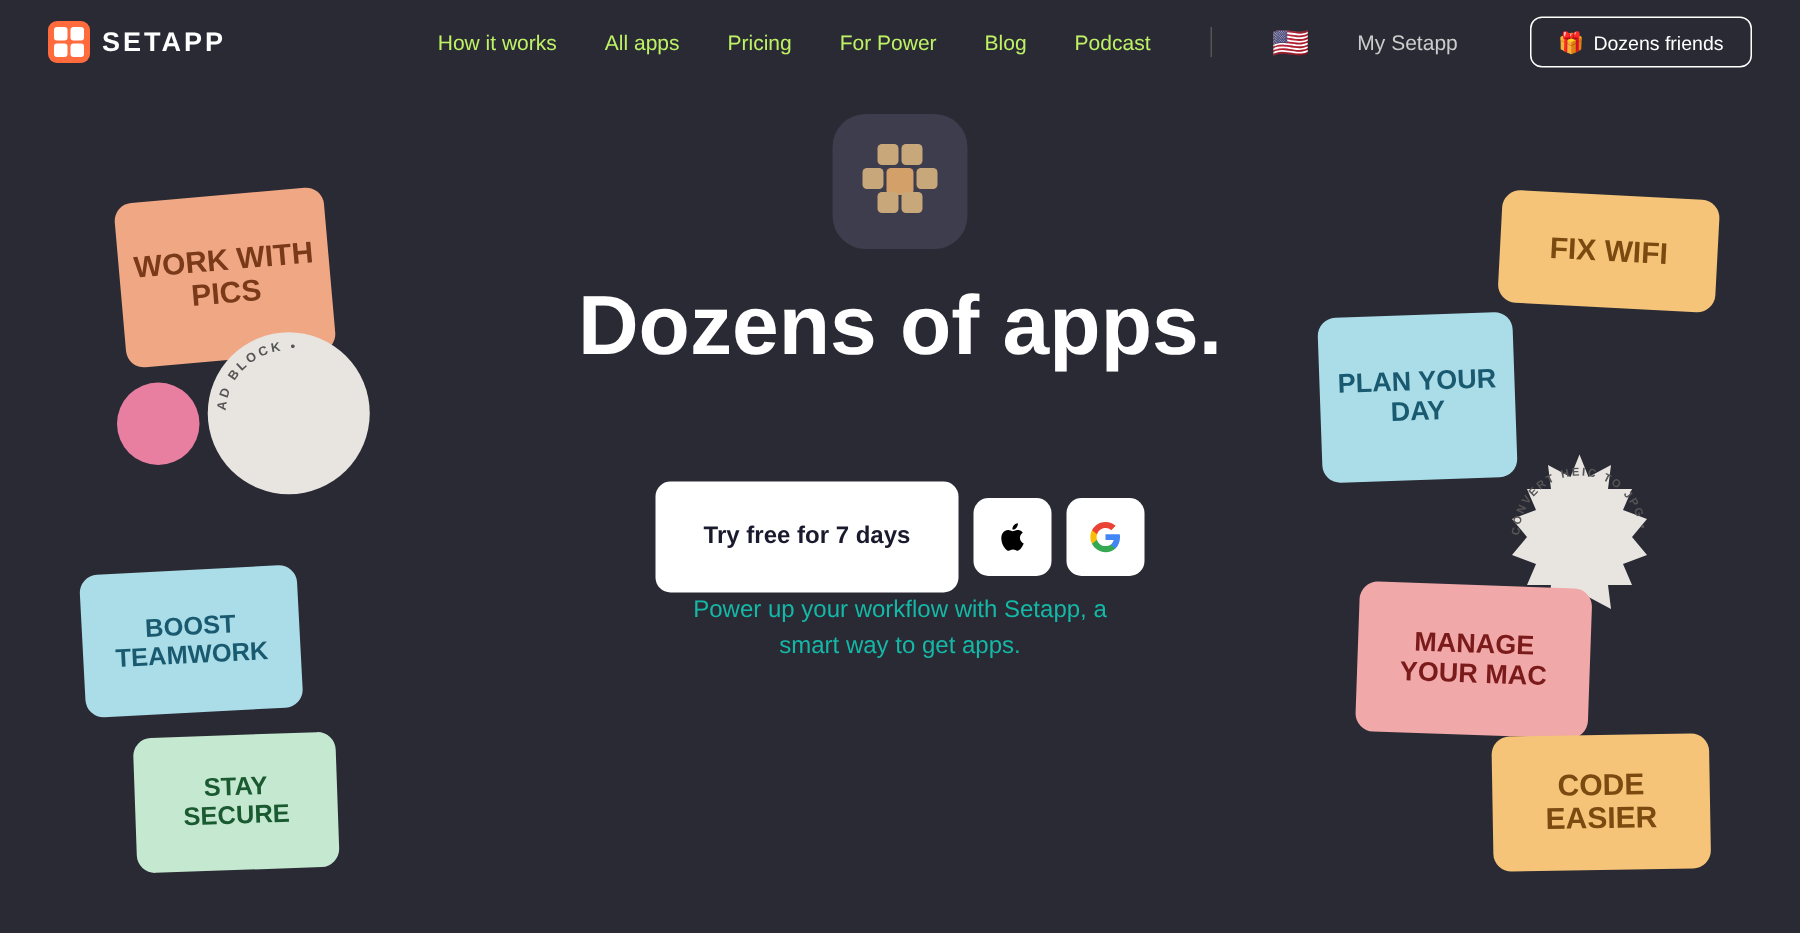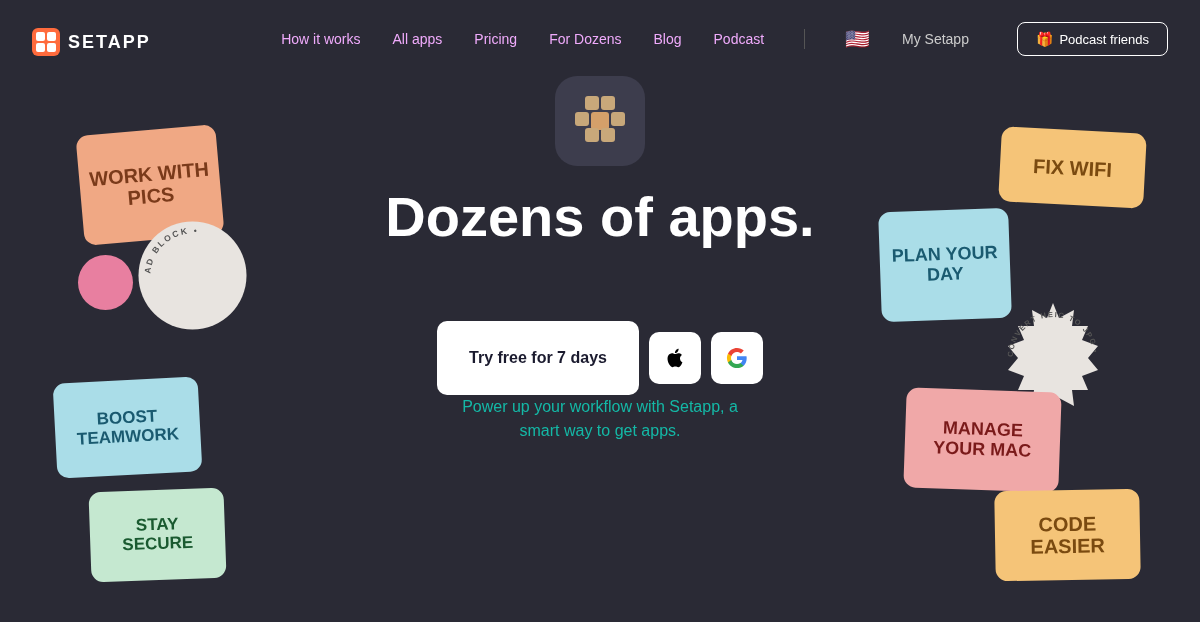--- a/index.html
+++ b/index.html
@@ -8,21 +8,21 @@
       height: 622px;
       background-color: #2a2a35;
       font-family: -apple-system, BlinkMacSystemFont, 'Segoe UI', sans-serif;
       overflow: hidden;
       position: relative;
     }
 
     
     nav {
       display: flex;
-      align-items: flex-end;
+      align-items: center;
       padding: 0 32px;
       height: 56px;
       position: relative;
       z-index: 10;
     }
     .nav-logo {
       display: flex;
       align-items: center;
       gap: 8px;
       margin-right: auto;
@@ -36,21 +36,21 @@
       font-size: 18px;
       font-weight: 700;
       letter-spacing: 2px;
     }
     .nav-links {
       display: flex;
       align-items: center;
       gap: 32px;
     }
     .nav-link {
-      color: #f0abfc;
+      color: #bef264;
       font-size: 14px;
       text-decoration: none;
       cursor: pointer;
     }
     .nav-divider {
       width: 1px;
       height: 20px;
       background: #555;
       margin: 0 8px;
     }
@@ -261,29 +261,29 @@
       <rect x="4" y="15" width="9" height="9" rx="2" fill="white"></rect>
       <rect x="15" y="15" width="9" height="9" rx="2" fill="white"></rect>
     </svg>
     <span class="nav-logo-text">SETAPP</span>
   </div>
 
   <div class="nav-links">
     <a class="nav-link">How it works</a>
     <a class="nav-link">All apps</a>
     <a class="nav-link">Pricing</a>
-    <a class="nav-link">For Dozens</a>
+    <a class="nav-link">For Power</a>
     <a class="nav-link">Blog</a>
     <a class="nav-link">Podcast</a>
     <div class="nav-divider"></div>
     <span class="nav-flag">🇺🇸</span>
     <span class="nav-mysetapp">My Setapp</span>
     <button class="btn-invite">
       <span class="gift-icon">🎁</span>
-      <span>Podcast friends</span>
+      <span>Dozens friends</span>
     </button>
   </div>
 </nav>
 
 <div class="tag tag-work-with-pics">
   <span>WORK WITH PICS</span>
 </div>
 
 <div class="tag-circle-small"></div>
 

